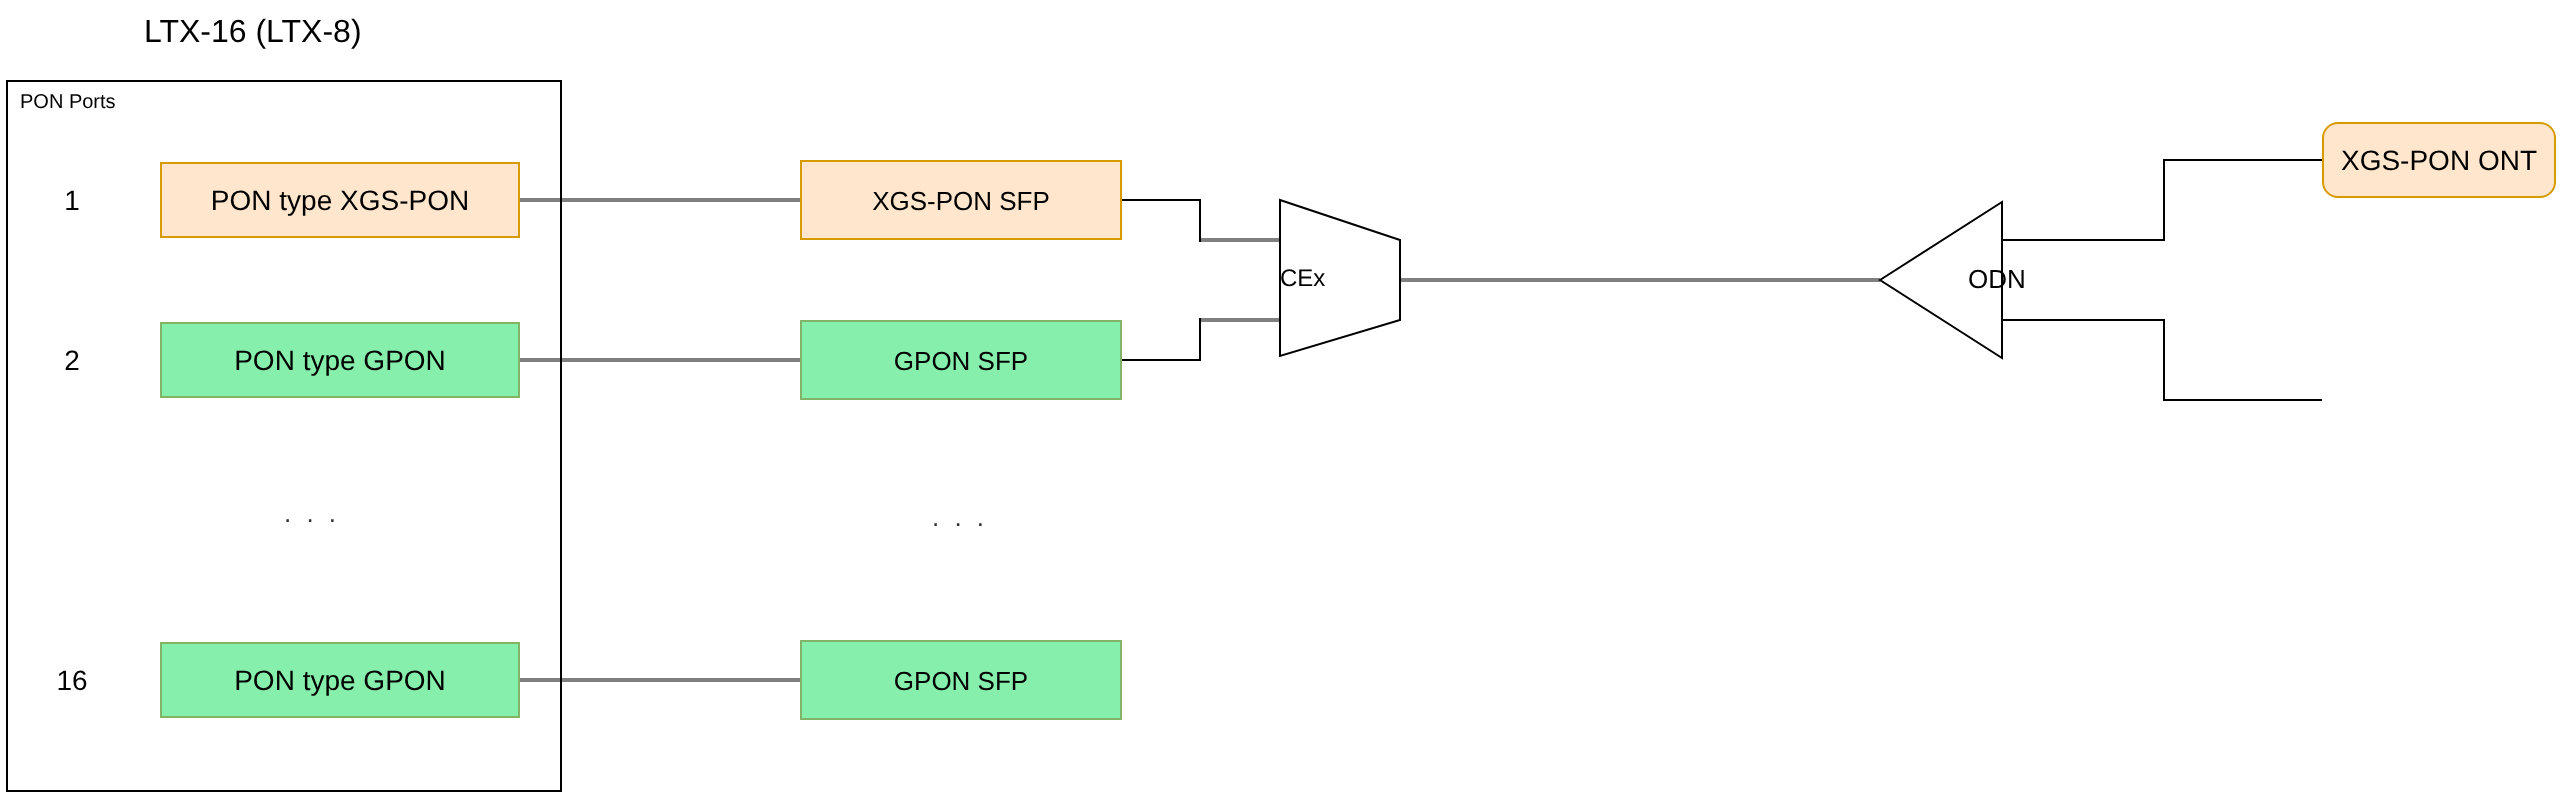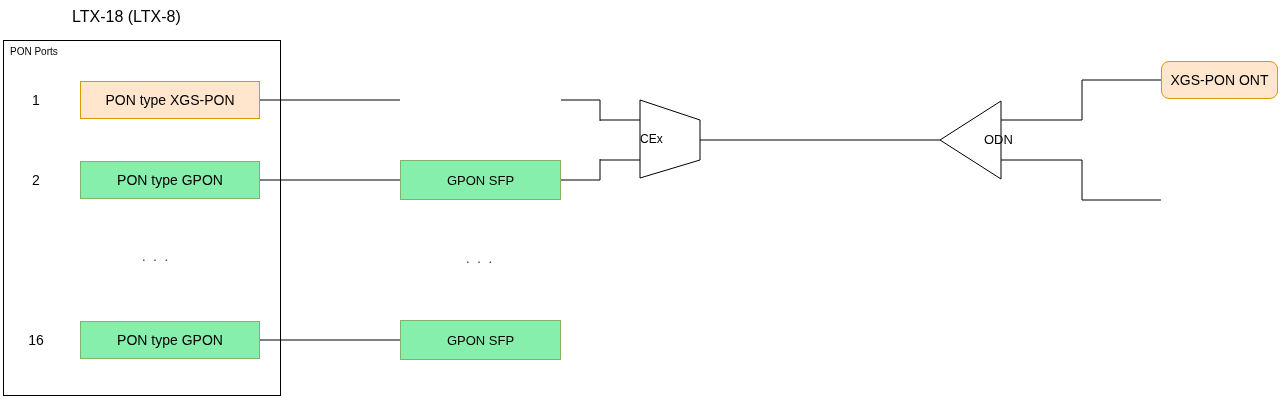--- a/index.html
+++ b/index.html
@@ -105,35 +105,36 @@
     <polyline points="561,100 600,100 600,121" fill="none" stroke="#000000" stroke-width="1"></polyline>
     <polyline points="561,180 600,180 600,159" fill="none" stroke="#000000" stroke-width="1"></polyline>
     <polyline points="1001,120 1082,120 1082,80 1161,80" fill="none" stroke="#000000" stroke-width="1"></polyline>
     <polyline points="1001,160 1082,160 1082,200 1161,200" fill="none" stroke="#000000" stroke-width="1"></polyline>
 
     <polygon points="640,100 700,120 700,160 640,178" fill="#ffffff" stroke="#000000" stroke-width="1"></polygon>
 
     <polygon points="940,140 1001,101 1001,179" fill="#ffffff" stroke="#000000" stroke-width="1"></polygon>
   </svg>
 
-  <div class="title">LTX-18 (LTX-8)</div>
+  <div class="title">LTX-16 (LTX-8)</div>
 
   <div class="pon-panel"></div>
   <div class="pon-panel-label">PON Ports</div>
 
   <div class="port-num port-num-1">1</div>
   <div class="port-num port-num-2">2</div>
   <div class="port-num port-num-16">16</div>
 
   <div class="node pon-box pon-box-1 fill-orange">PON type XGS-PON</div>
   <div class="node pon-box pon-box-2 fill-green">PON type GPON</div>
   <div class="node pon-box pon-box-16 fill-green">PON type GPON</div>
 
   <div class="ellipsis ellipsis-ports">. . .</div>
 
+  <div class="node sfp-box sfp-box-1 fill-orange">XGS-PON SFP</div>
   <div class="node sfp-box sfp-box-2 fill-green">GPON SFP</div>
   <div class="node sfp-box sfp-box-16 fill-green">GPON SFP</div>
 
   <div class="ellipsis ellipsis-sfp">. . .</div>
 
   <div class="shape-label cex-label">CEx</div>
   <div class="shape-label odn-label">ODN</div>
 
   <div class="node ont-box ont-box-xgs fill-orange">XGS-PON ONT</div>
 

